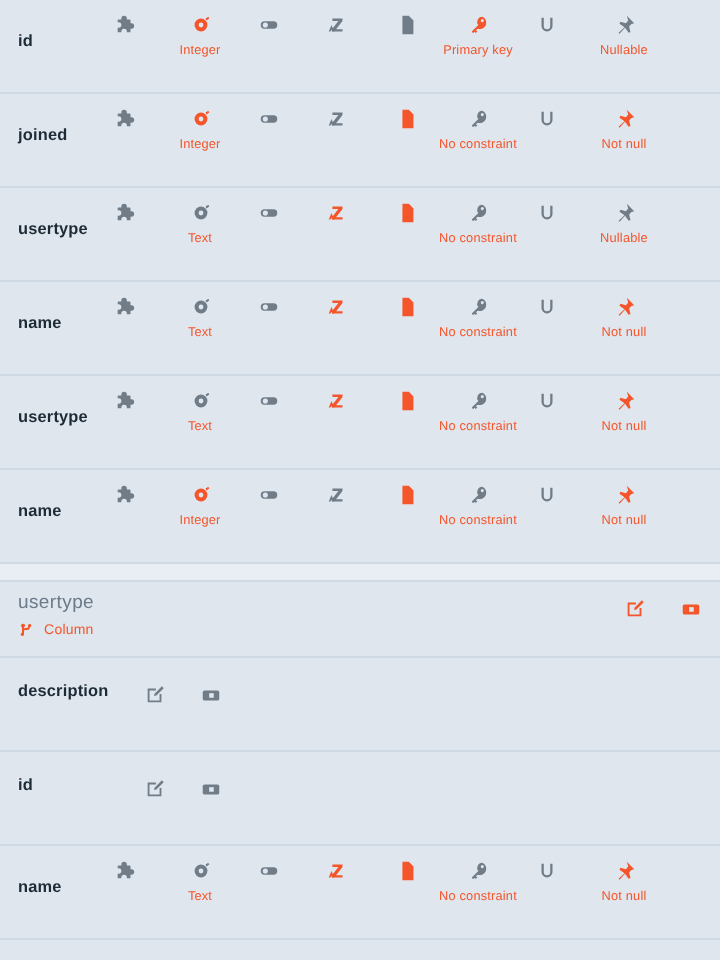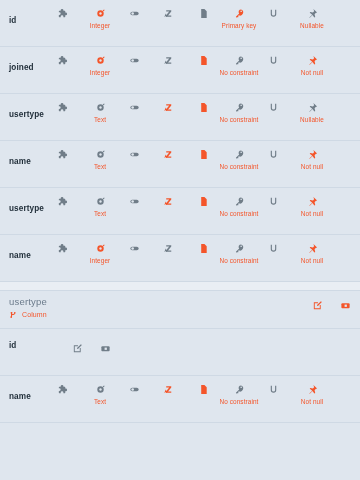--- a/index.html
+++ b/index.html
@@ -448,20 +448,31 @@
           <path d="M19.5 2.5l2 2-8 8-2.6.6.6-2.6z"></path>
         </svg></span>
     <span class="hdr-act del"><svg width="11" height="11" viewBox="0 0 24 24" fill="#f4552a">
           <rect x="3" y="7" width="18" height="11" rx="2"></rect>
           <rect x="10" y="10" width="5" height="5" fill="#dfe6ee"></rect>
         </svg></span>
   </div>
 
   <div id="action-rows">
       <div class="act-row">
+        <div class="field-name">description</div>
+        <span class="act edit"><svg width="11" height="11" viewBox="0 0 24 24" fill="#707d88">
+            <path d="M4 5h9v2H6v11h11v-7h2v9H4z"></path>
+            <path d="M19.5 2.5l2 2-8 8-2.6.6.6-2.6z"></path>
+          </svg></span>
+        <span class="act del"><svg width="11" height="11" viewBox="0 0 24 24" fill="#707d88">
+            <rect x="3" y="7" width="18" height="11" rx="2"></rect>
+            <rect x="10" y="10" width="5" height="5" fill="#dfe6ee"></rect>
+          </svg></span>
+      </div>
+      <div class="act-row">
         <div class="field-name">id</div>
         <span class="act edit"><svg width="11" height="11" viewBox="0 0 24 24" fill="#707d88">
             <path d="M4 5h9v2H6v11h11v-7h2v9H4z"></path>
             <path d="M19.5 2.5l2 2-8 8-2.6.6.6-2.6z"></path>
           </svg></span>
         <span class="act del"><svg width="11" height="11" viewBox="0 0 24 24" fill="#707d88">
             <rect x="3" y="7" width="18" height="11" rx="2"></rect>
             <rect x="10" y="10" width="5" height="5" fill="#dfe6ee"></rect>
           </svg></span>
       </div>

